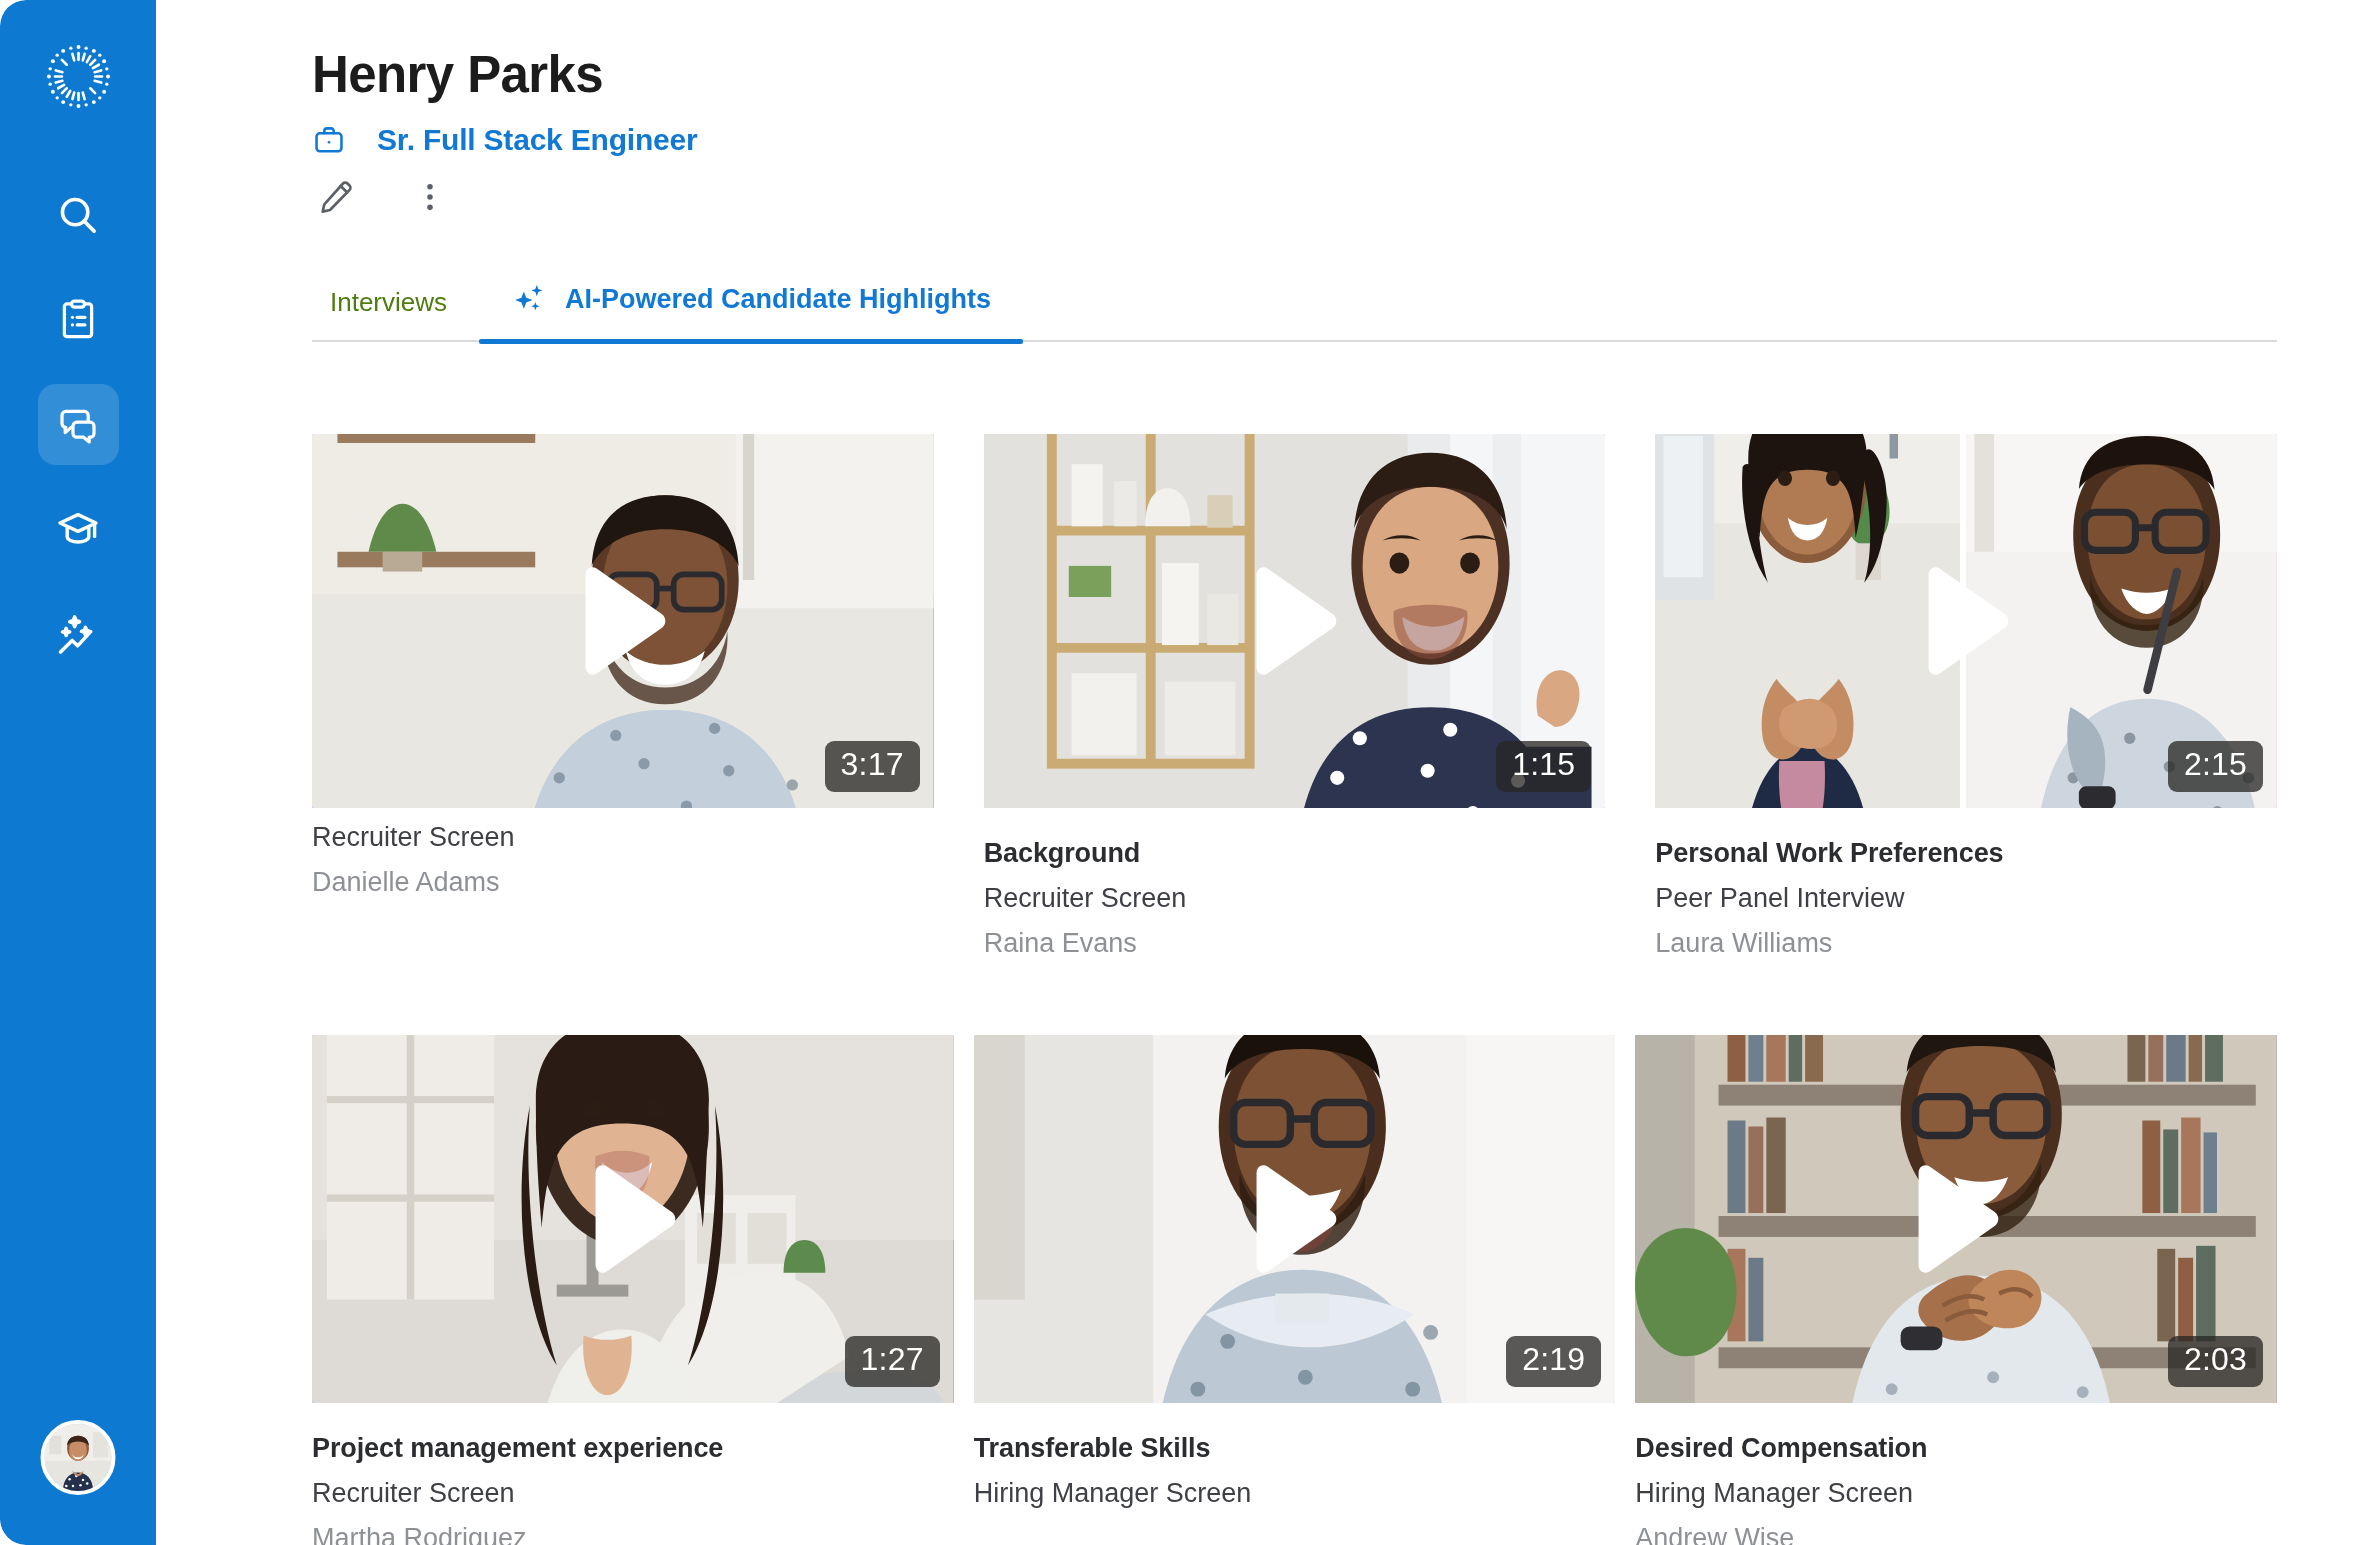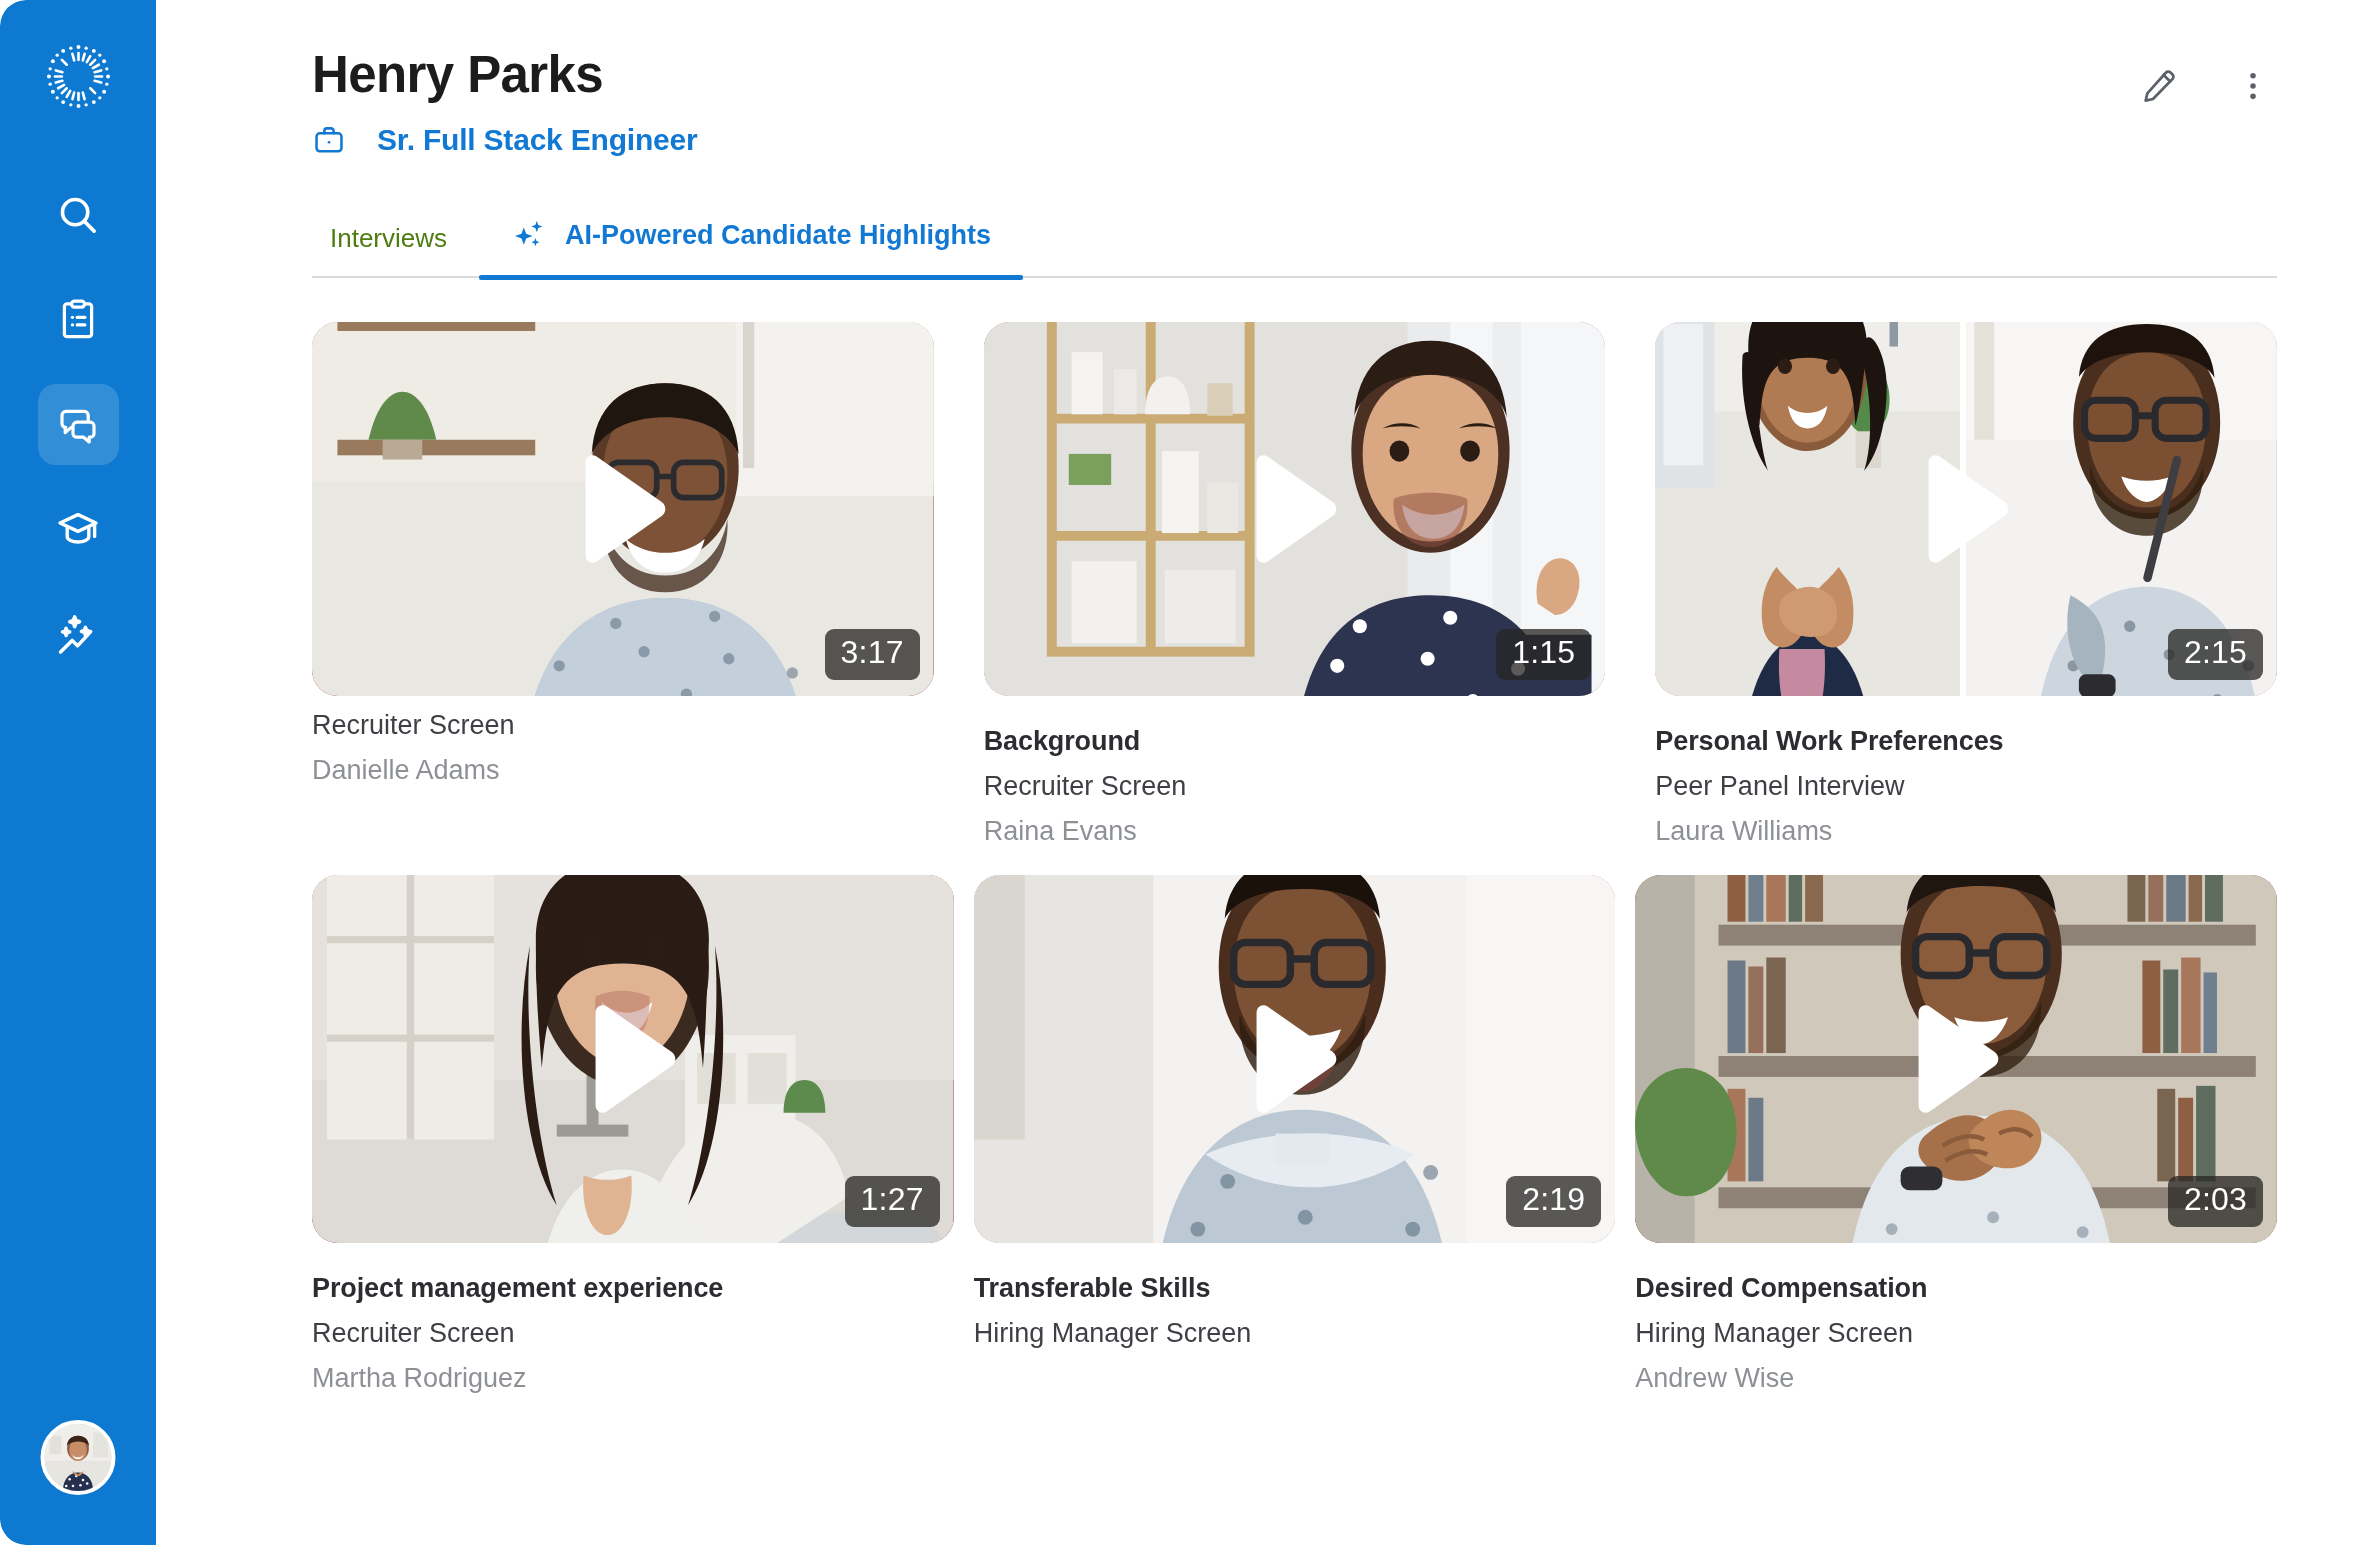--- a/index.html
+++ b/index.html
@@ -70,20 +70,21 @@
     min-width: 0;
     background: #ffffff;
     padding: 0;
     position: relative;
   }
   .header {
     padding: 46px 99px 0 156px;
     display: flex;
     align-items: flex-start;
     justify-content: space-between;
+    flex-direction: column;
   }
   .page-title {
     font-size: 51px;
     font-weight: bold;
     color: #1c1c1c;
     letter-spacing: -0.6px;
     line-height: 1.12;
   }
   .subtitle-row {
     margin-top: 20px;
@@ -150,23 +151,24 @@
     display: grid;
     grid-template-columns: repeat(3, 1fr);
     column-gap: 50px;
     row-gap: 30px;
   }
   .card { display: flex; flex-direction: column; cursor: pointer; }
   .thumb {
     position: relative;
     width: 100%;
     height: 374px;
-    border-radius: 26px;
+    border-radius: 2px;
     overflow: hidden;
-    background: #7f1d1d;
+    background: #8b5cf6;
+    margin-top: 48px;
   }
   .thumb.short { height: 368px; }
   .thumb-svg { position:absolute; inset:0; width:100%; height:100%; display:block; }
   .play {
     position: absolute;
     left: 50%; top: 50%;
     transform: translate(-50%, -50%);
     width: 107px; height: 115px;
     pointer-events: none;
   }

